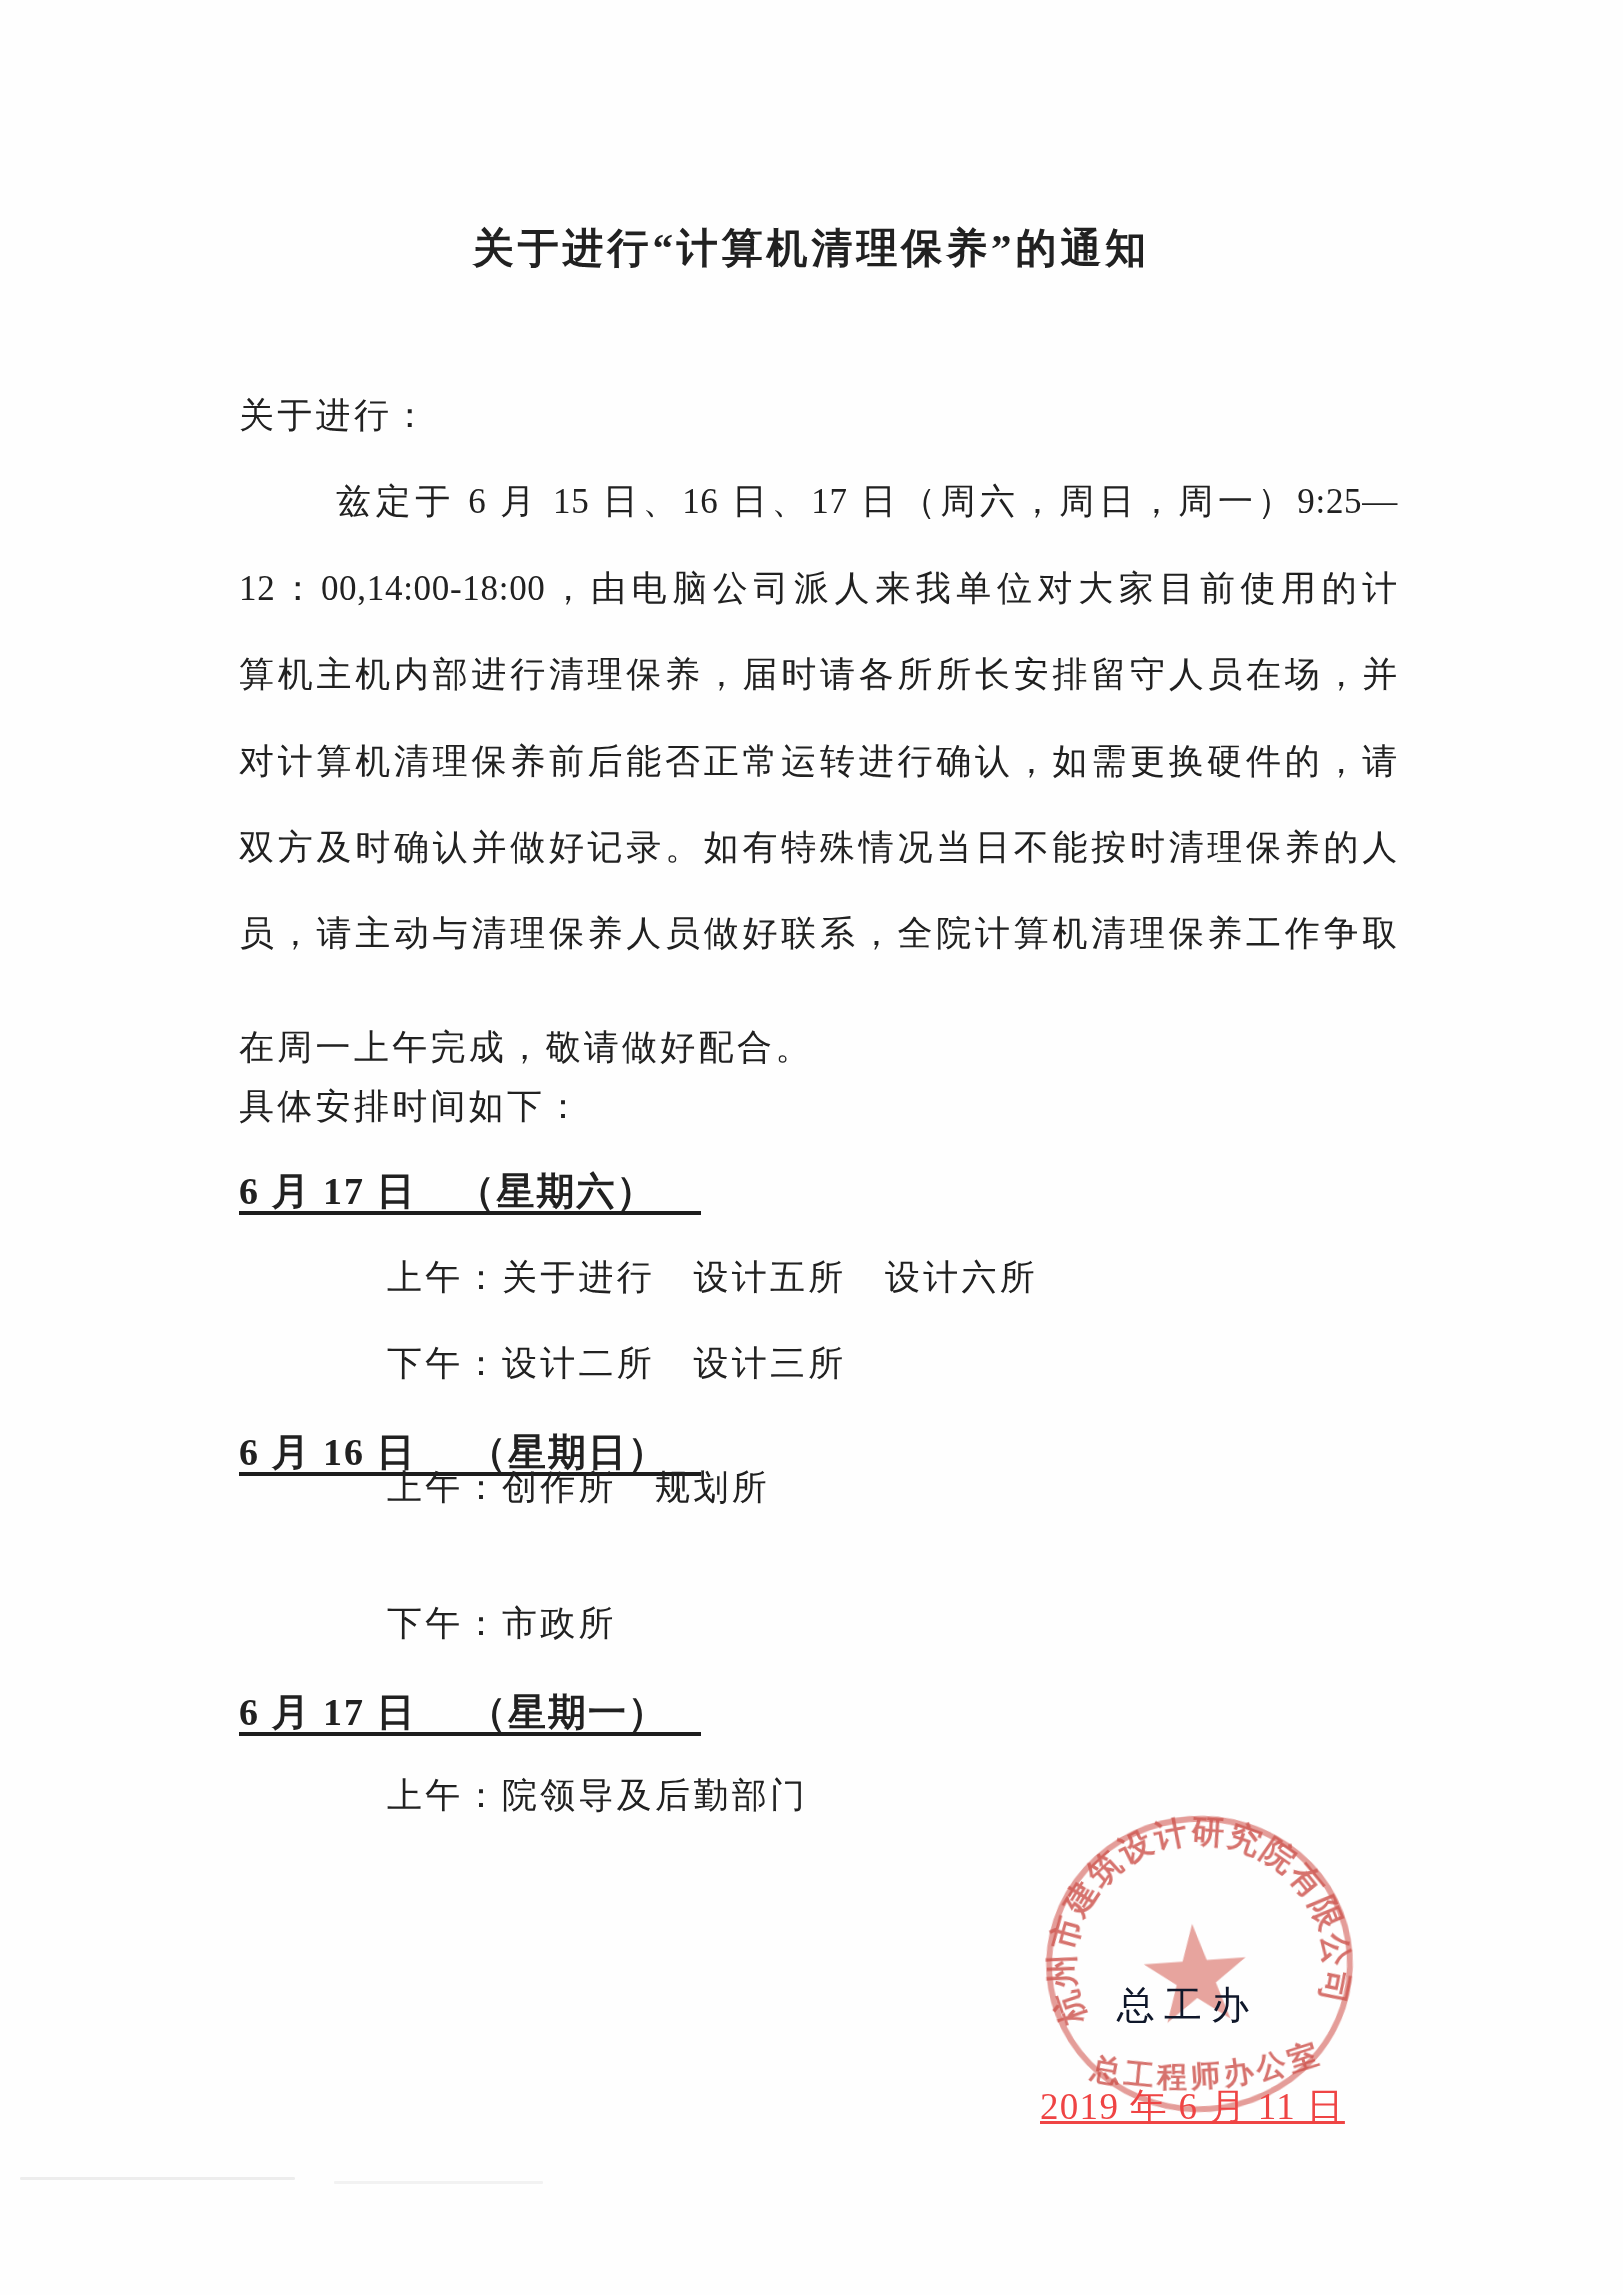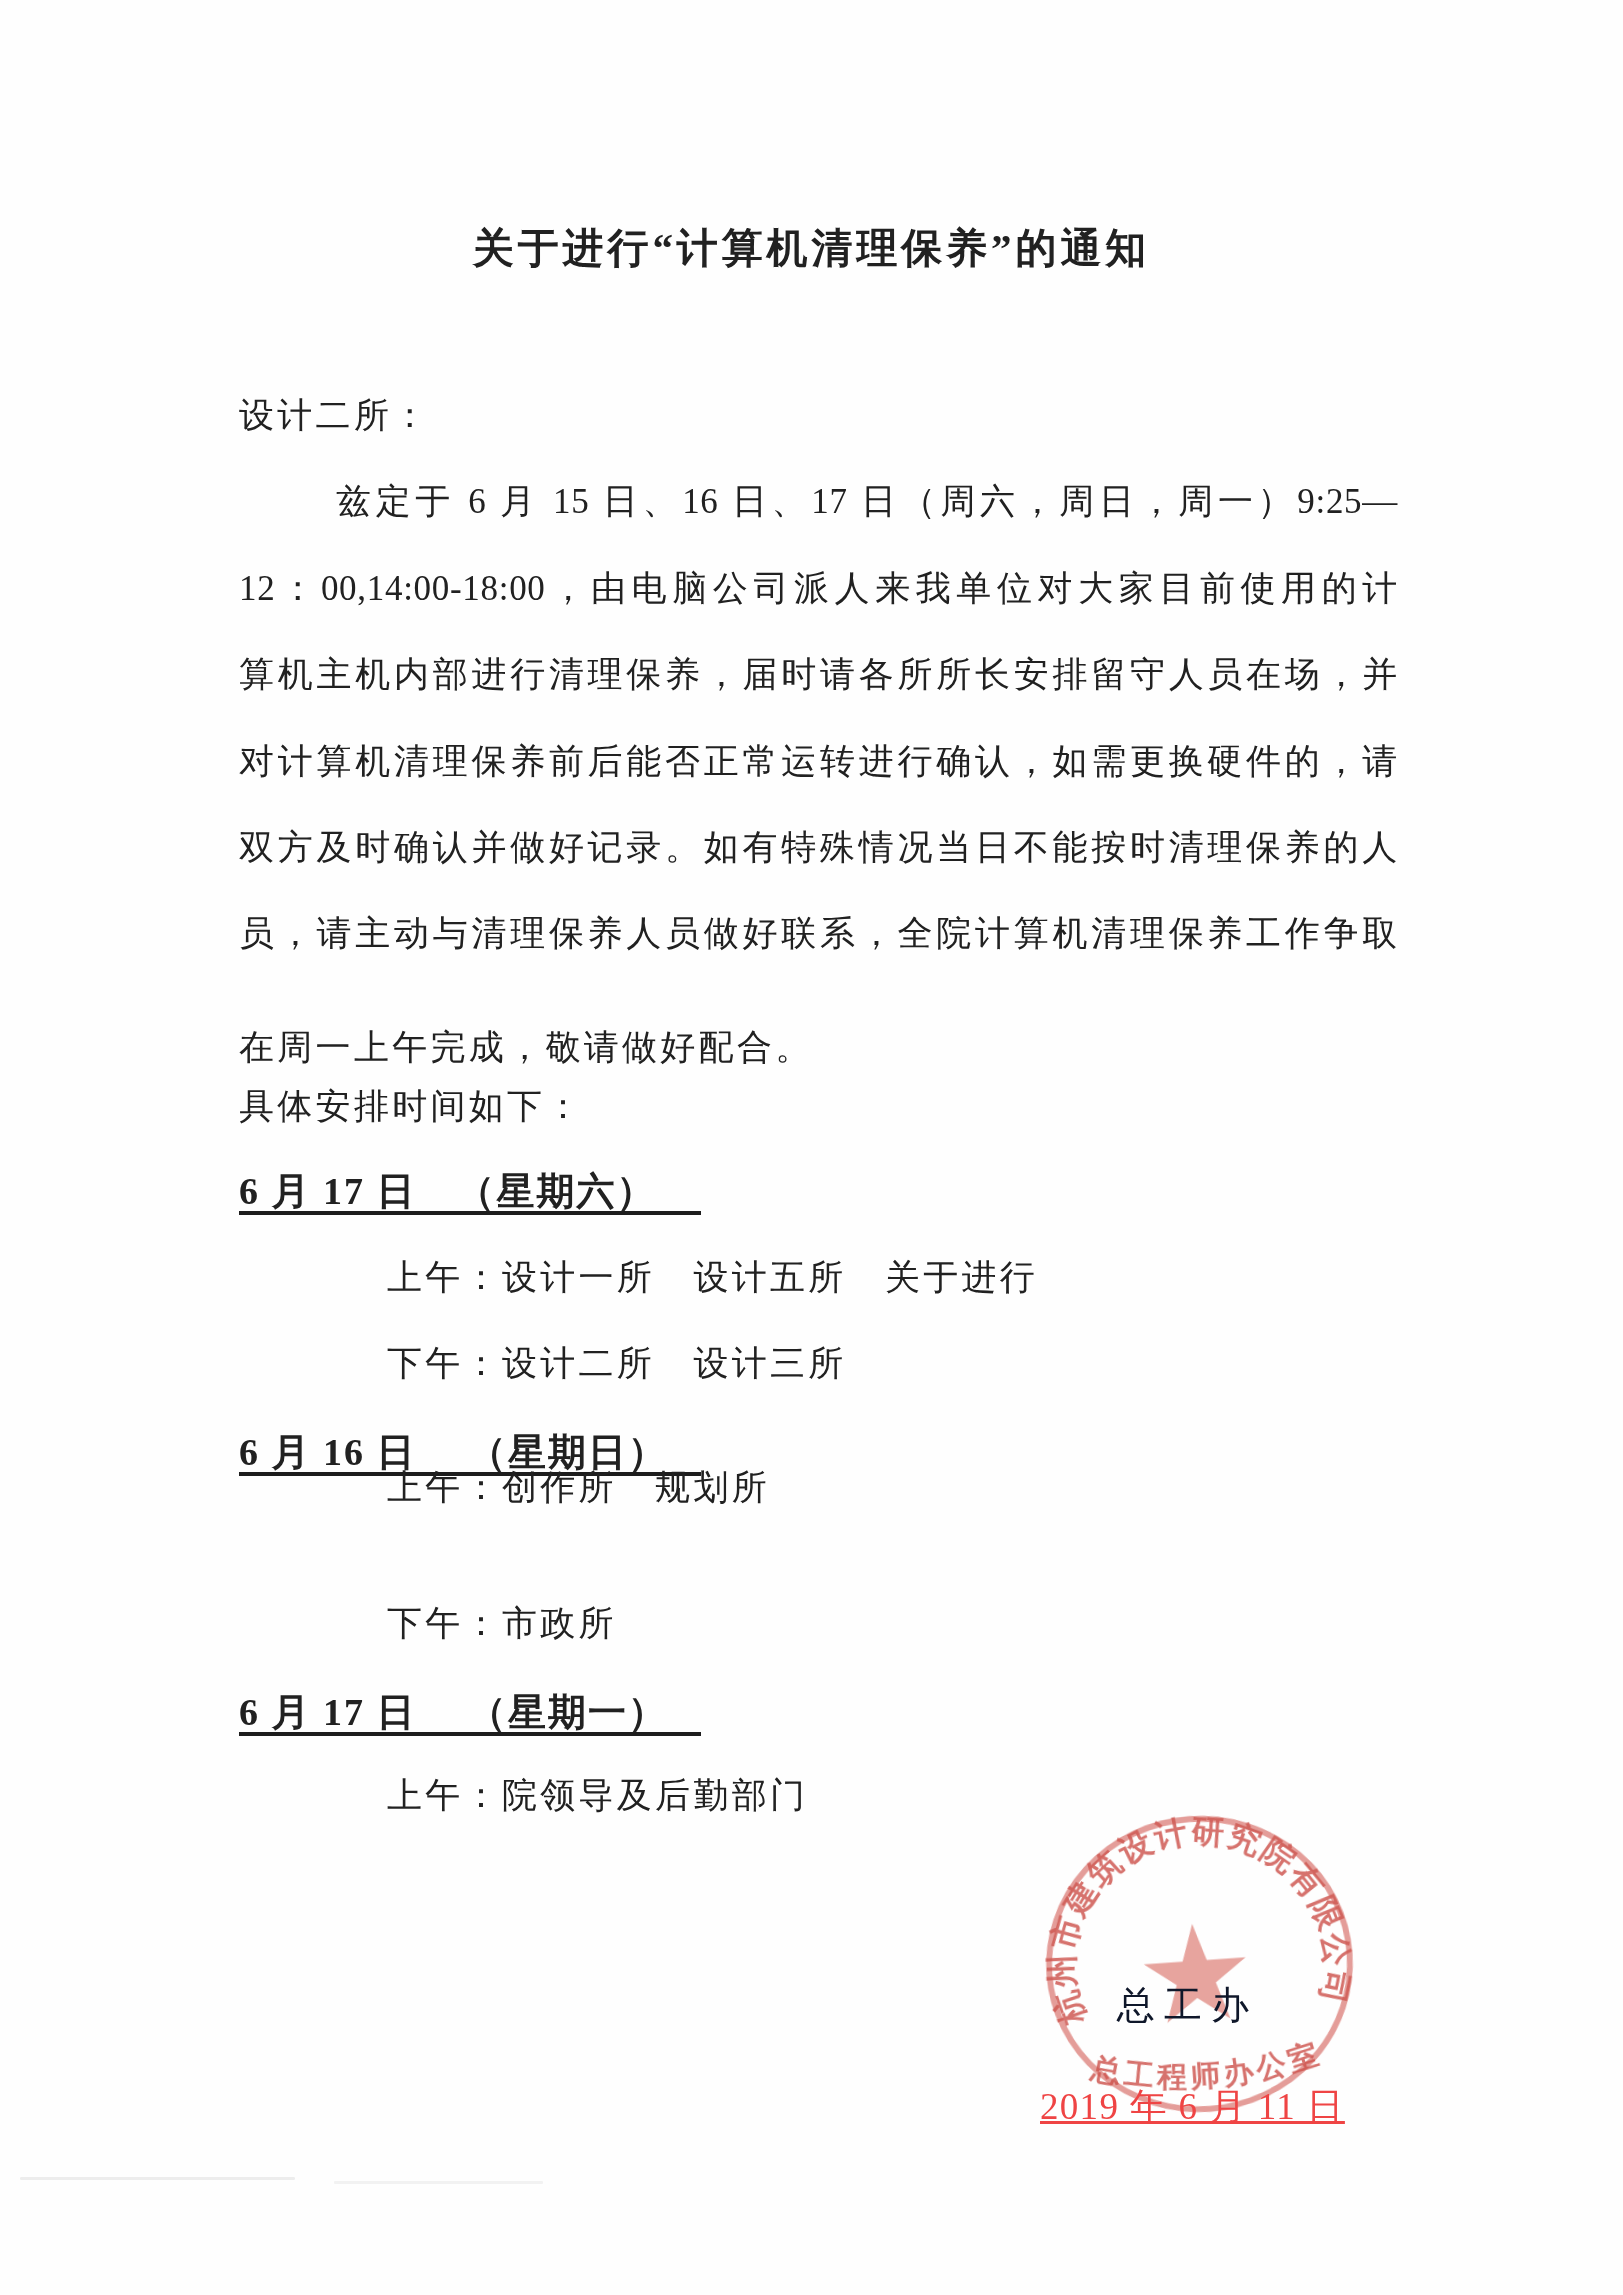--- a/index.html
+++ b/index.html
@@ -76,36 +76,36 @@
     background:#ededed;height:2.6px;border-radius:1.3px;
   }
 </style>
 </head>
 <body>
 
 <div class="page">
 
   <div class="abs title">关于进行“计算机清理保养”的通知</div>
 
-  <div class="abs bodyline plain" style="top:396px;">设计二所：</div>
+  <div class="abs bodyline plain" style="top:396px;">关于进行：</div>
 
   <div class="abs bodyline just indent" style="top:482px;">兹定于 6 月 15 日、16 日、17 日（周六，周日，周一）9:25—</div>
   <div class="abs bodyline just" style="top:569px;">12：00,14:00-18:00，由电脑公司派人来我单位对大家目前使用的计</div>
   <div class="abs bodyline just" style="top:655px;">算机主机内部进行清理保养，届时请各所所长安排留守人员在场，并</div>
   <div class="abs bodyline just" style="top:742px;">对计算机清理保养前后能否正常运转进行确认，如需更换硬件的，请</div>
   <div class="abs bodyline just" style="top:828px;">双方及时确认并做好记录。如有特殊情况当日不能按时清理保养的人</div>
   <div class="abs bodyline just" style="top:914px;">员，请主动与清理保养人员做好联系，全院计算机清理保养工作争取</div>
   <div class="abs bodyline plain" style="top:1028px;">在周一上午完成，敬请做好配合。</div>
 
   <div class="abs bodyline plain" style="top:1087px;">具体安排时间如下：</div>
 
   <div class="abs heading" style="top:1172px;">
     <span class="u">6 月 17 日　（星期六）</span>
   </div>
-  <div class="abs sched" style="top:1260px;">上午：设计一所　设计五所　关于进行</div>
+  <div class="abs sched" style="top:1260px;">上午：关于进行　设计五所　设计六所</div>
   <div class="abs sched" style="top:1346px;">下午：设计二所　设计三所</div>
 
   <div class="abs heading" style="top:1433px;">
     <span class="u">6 月 16 日　 （星期日）</span>
   </div>
   <div class="abs sched" style="top:1470px;">上午：创作所　规划所</div>
   <div class="abs sched" style="top:1606px;">下午：市政所</div>
 
   <div class="abs heading" style="top:1693px;">
     <span class="u">6 月 17 日　 （星期一）</span>

